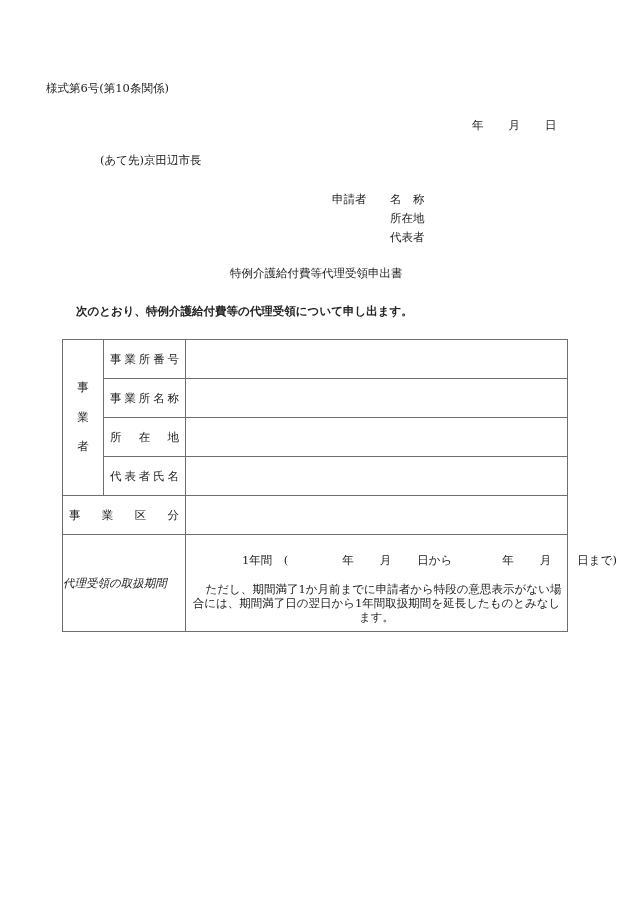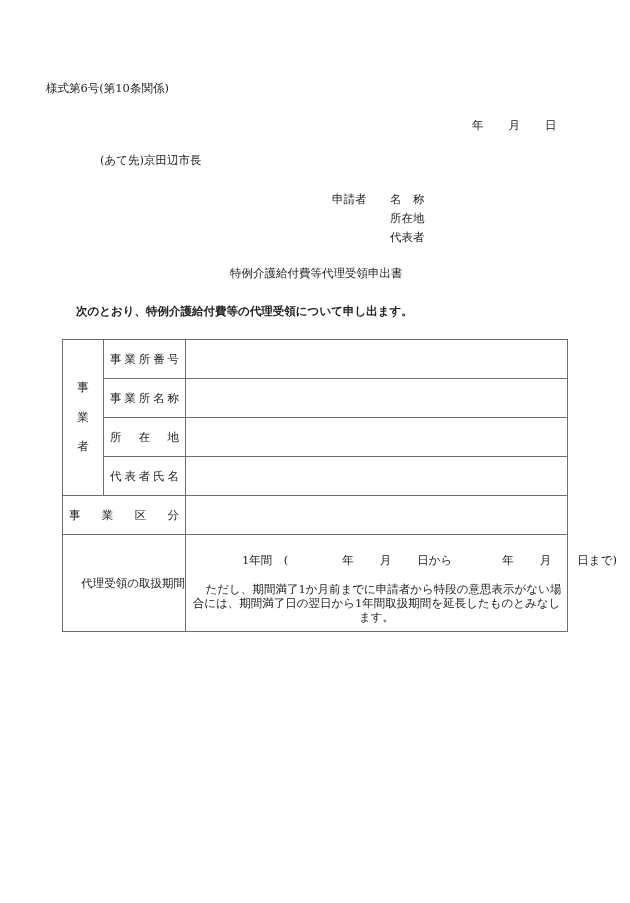--- a/index.html
+++ b/index.html
@@ -77,22 +77,23 @@
       position: absolute;
       left: 4px;
       right: 4px;
       top: 47px;
       line-height: 14px;
       text-indent: 14px;
       white-space: normal;
       text-align: center;
     }
     .period-label {
-      text-align: right;
+      text-align: left;
       white-space: nowrap;
+      font-style: italic;
     }
   </style>
 </head>
 <body>
 
 <div class="abs form-number">様式第6号(第10条関係)</div>
 
 <div class="abs date-line">
   <span>年</span><span style="width:25px"></span><span>月</span><span style="width:25px"></span><span>日</span>
 </div>

